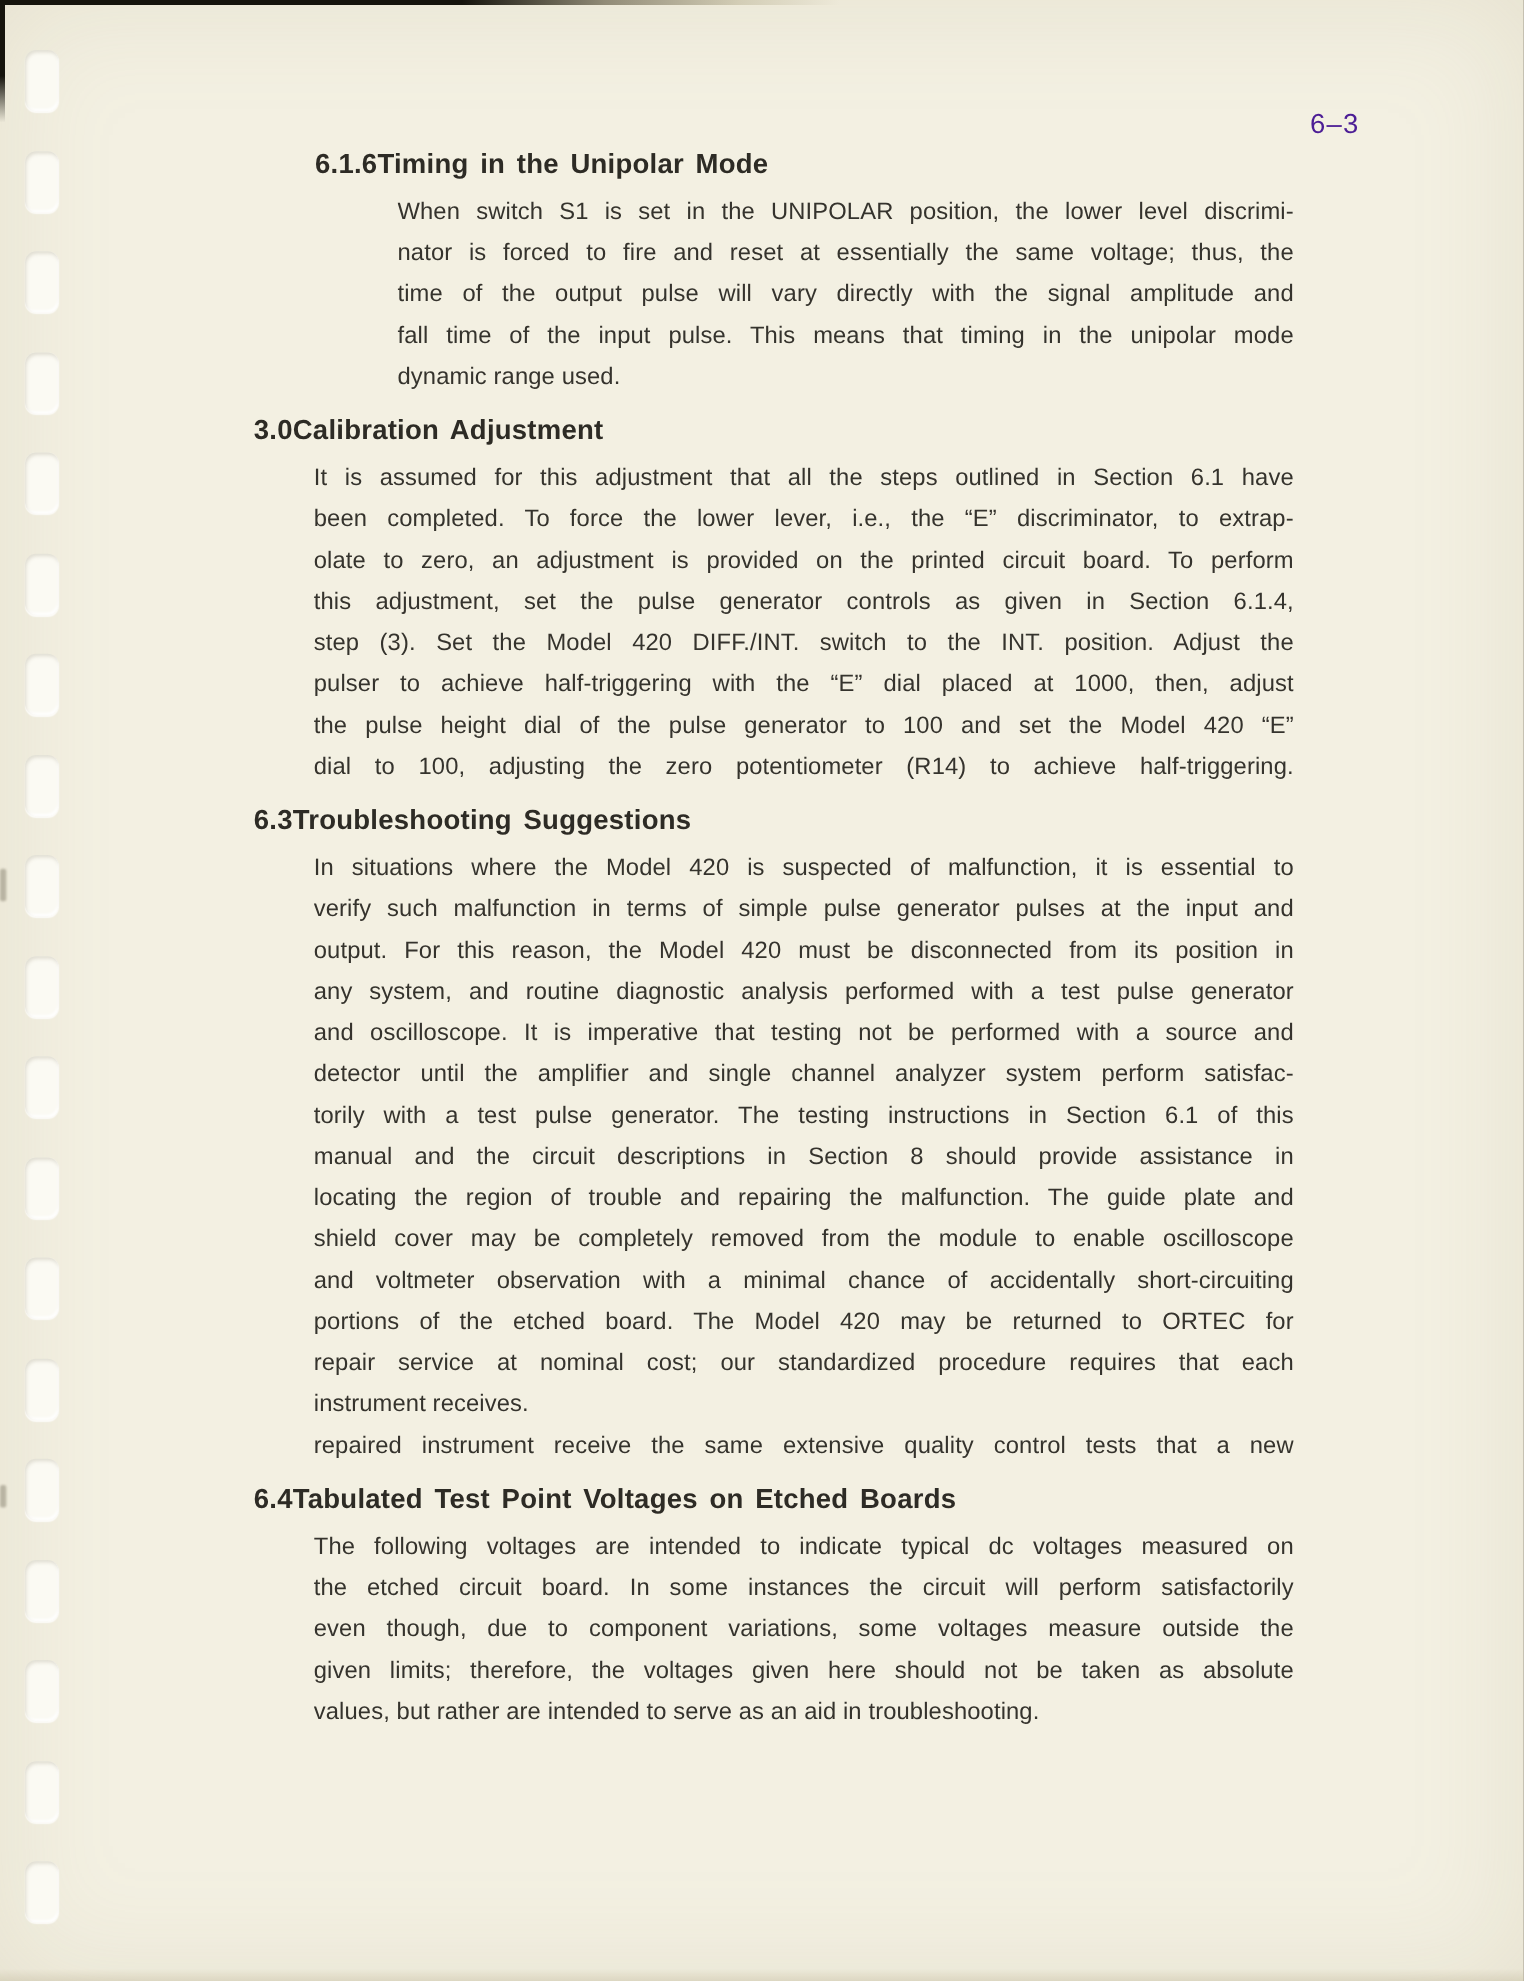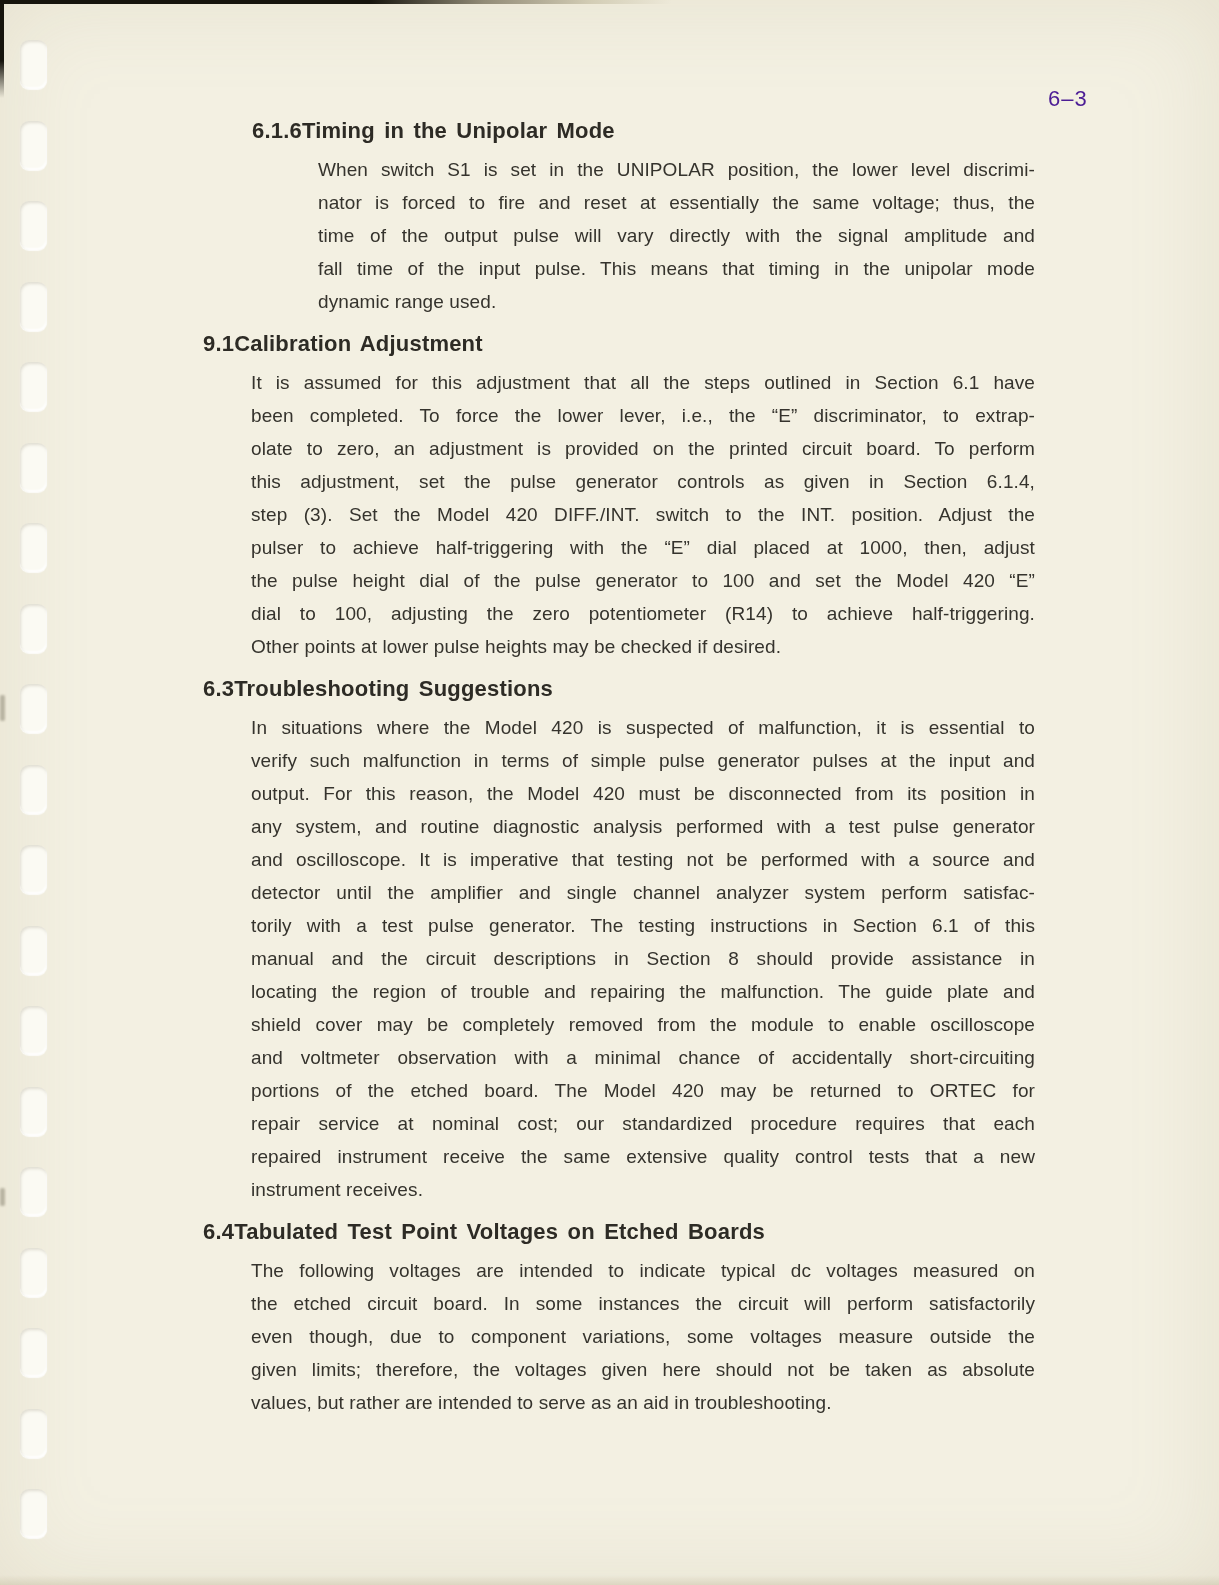--- a/index.html
+++ b/index.html
@@ -138,32 +138,31 @@
           <div class="line">When switch S1 is set in the UNIPOLAR position, the lower level discrimi-</div>
           <div class="line">nator is forced to fire and reset at essentially the same voltage; thus, the</div>
           <div class="line">time of the output pulse will vary directly with the signal amplitude and</div>
           <div class="line">fall time of the input pulse. This means that timing in the unipolar mode</div>
           <div class="line line-last">dynamic range used.</div>
         </div>
     </div>
 
     <div class="section">
       <h2 class="sec-heading">
-        <span class="sec-num">9.1</span><span class="sec-title">Calibration Adjustment</span>
+        <span class="sec-num">3.0</span><span class="sec-title">Calibration Adjustment</span>
       </h2>
       <div class="para">
           <div class="line">It is assumed for this adjustment that all the steps outlined in Section 6.1 have</div>
           <div class="line">been completed. To force the lower lever, i.e., the “E” discriminator, to extrap-</div>
           <div class="line">olate to zero, an adjustment is provided on the printed circuit board. To perform</div>
           <div class="line">this adjustment, set the pulse generator controls as given in Section 6.1.4,</div>
           <div class="line">step (3). Set the Model 420 DIFF./INT. switch to the INT. position. Adjust the</div>
           <div class="line">pulser to achieve half-triggering with the “E” dial placed at 1000, then, adjust</div>
           <div class="line">the pulse height dial of the pulse generator to 100 and set the Model 420 “E”</div>
           <div class="line">dial to 100, adjusting the zero potentiometer (R14) to achieve half-triggering.</div>
-          <div class="line line-last">Other points at lower pulse heights may be checked if desired.</div>
         </div>
     </div>
 
     <div class="section">
       <h2 class="sec-heading">
         <span class="sec-num">6.3</span><span class="sec-title">Troubleshooting Suggestions</span>
       </h2>
       <div class="para">
           <div class="line">In situations where the Model 420 is suspected of malfunction, it is essential to</div>
           <div class="line">verify such malfunction in terms of simple pulse generator pulses at the input and</div>
@@ -171,22 +170,22 @@
           <div class="line">any system, and routine diagnostic analysis performed with a test pulse generator</div>
           <div class="line">and oscilloscope. It is imperative that testing not be performed with a source and</div>
           <div class="line">detector until the amplifier and single channel analyzer system perform satisfac-</div>
           <div class="line">torily with a test pulse generator. The testing instructions in Section 6.1 of this</div>
           <div class="line">manual and the circuit descriptions in Section 8 should provide assistance in</div>
           <div class="line">locating the region of trouble and repairing the malfunction. The guide plate and</div>
           <div class="line">shield cover may be completely removed from the module to enable oscilloscope</div>
           <div class="line">and voltmeter observation with a minimal chance of accidentally short-circuiting</div>
           <div class="line">portions of the etched board. The Model 420 may be returned to ORTEC for</div>
           <div class="line">repair service at nominal cost; our standardized procedure requires that each</div>
+          <div class="line line-last">instrument receives.</div>
           <div class="line">repaired instrument receive the same extensive quality control tests that a new</div>
-          <div class="line line-last">instrument receives.</div>
         </div>
     </div>
 
     <div class="section">
       <h2 class="sec-heading">
         <span class="sec-num">6.4</span><span class="sec-title">Tabulated Test Point Voltages on Etched Boards</span>
       </h2>
       <div class="para">
           <div class="line">The following voltages are intended to indicate typical dc voltages measured on</div>
           <div class="line">the etched circuit board. In some instances the circuit will perform satisfactorily</div>

